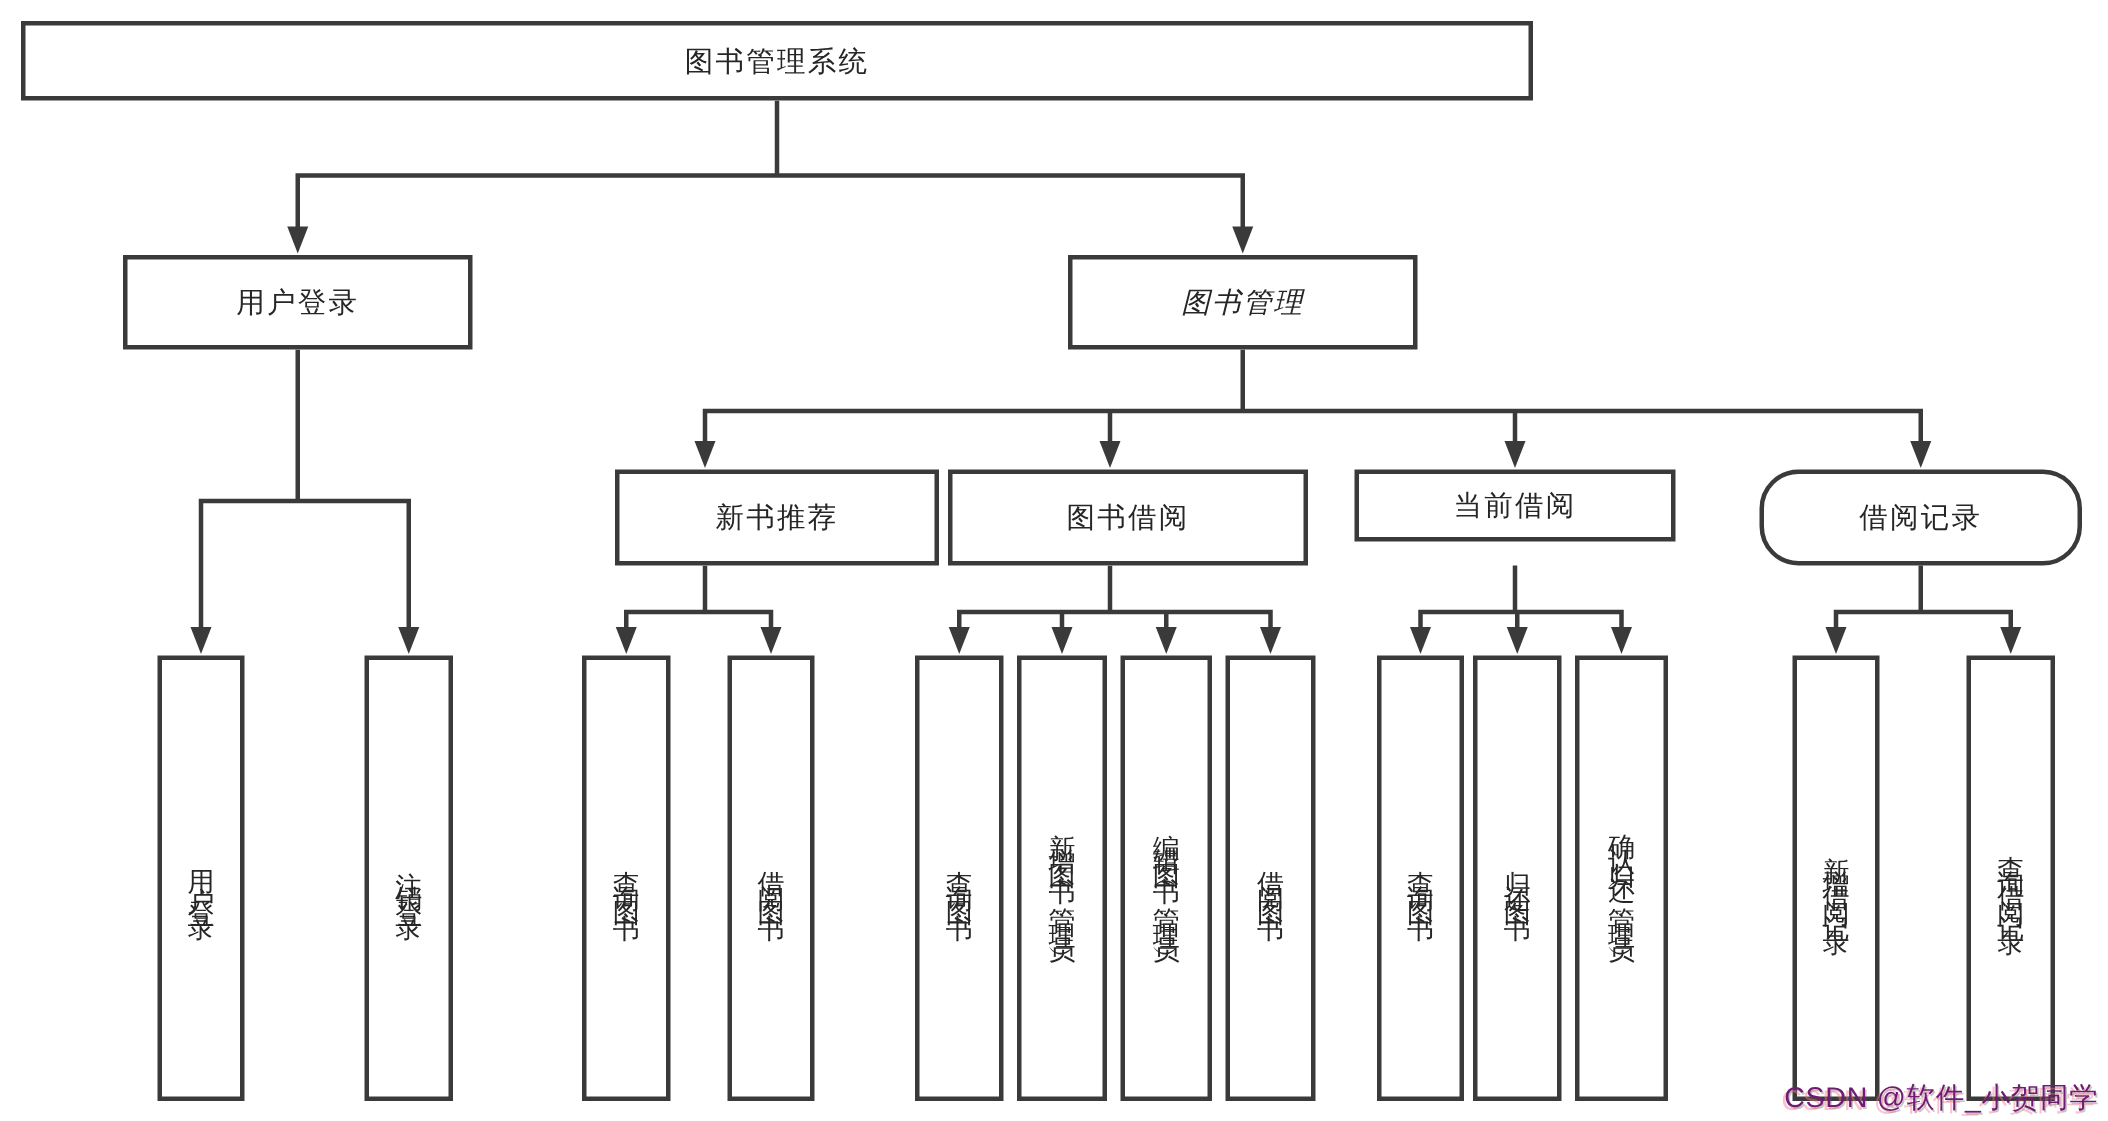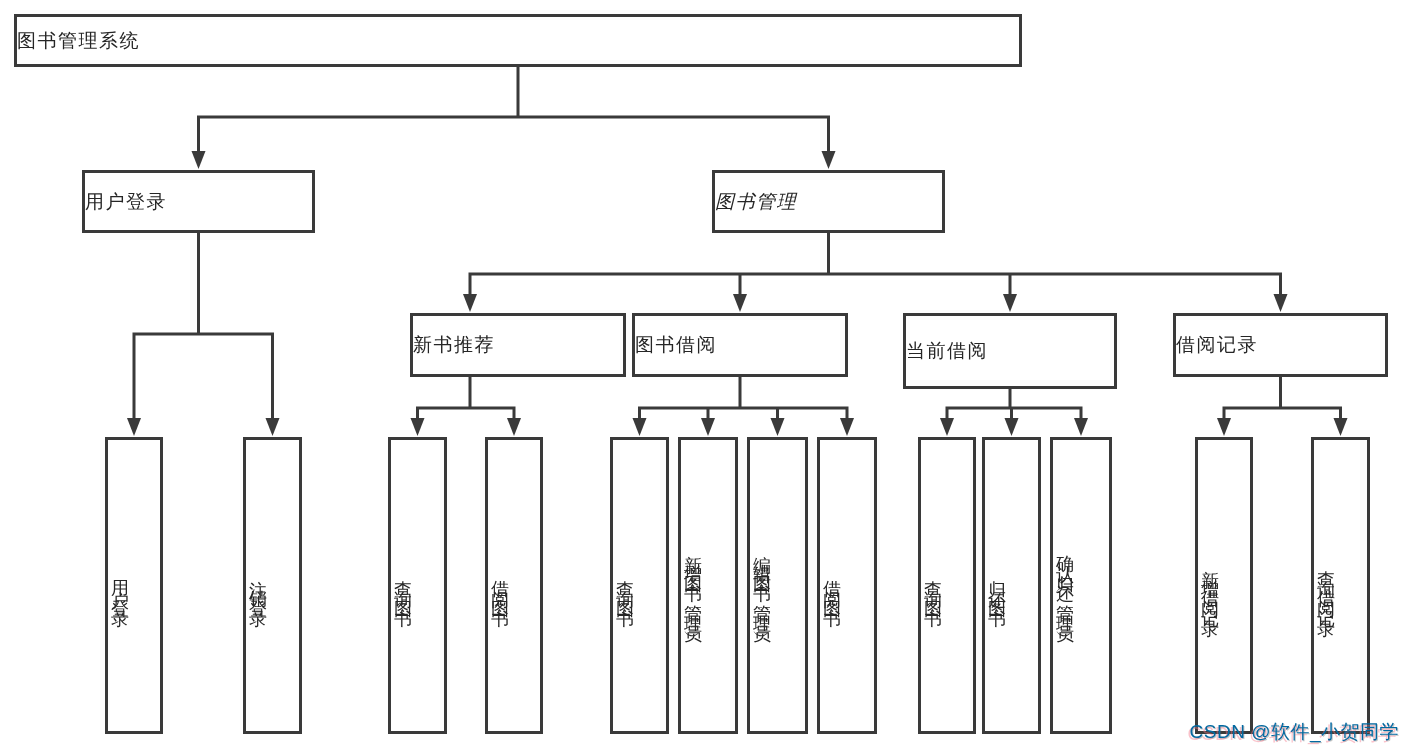--- a/index.html
+++ b/index.html
@@ -15,37 +15,37 @@
   .wires { position: absolute; left: 0; top: 0; width: 1405px; height: 747px; }
   .wires path { stroke: #3a3a3a; stroke-width: 3; fill: none; }
   .wires polygon { fill: #3a3a3a; stroke: none; }
   .box {
     position: absolute;
     box-sizing: border-box;
     background: #ffffff;
     border: 3px solid #3a3a3a;
     display: flex;
     align-items: center;
-    justify-content: flex-start;
+    justify-content: center;
   }
   .hlabel { font-size: 19px; letter-spacing: 1.5px; white-space: nowrap; }
   .leaf { top: 437px; height: 297px; }
   .vtext {
     writing-mode: vertical-rl;
     text-orientation: mixed;
     font-size: 18px;
     letter-spacing: 0.55em;
     white-space: nowrap;
   }
   .watermark {
     position: absolute;
     right: 6px;
     top: 719px;
     font-size: 19px;
-    color: #0369a1;
+    color: #701a75;
     letter-spacing: 0.5px;
     text-shadow: -2px 2px 0 rgba(244, 120, 138, 0.45), 1px 1px 0 rgba(90, 90, 90, 0.35);
     white-space: nowrap;
   }
 </style>
 </head>
 <body>
 
 <div class="canvas">
 
@@ -99,27 +99,27 @@
   <div class="box" style="left:82px; top:170px; width:233px; height:63px;">
     <span class="hlabel">用户登录</span>
   </div>
   <div class="box" style="left:712px; top:170px; width:233px; height:63px;font-style:italic;">
     <span class="hlabel">图书管理</span>
   </div>
 
   <div class="box" style="left:362px; top:313px; width:216px; height:64px;margin-left:48px;">
     <span class="hlabel">新书推荐</span>
   </div>
-  <div class="box" style="left:632px; top:313px; width:216px; height:64px;">
+  <div class="box" style="left:632px; top:313px; width:240px; height:64px;">
     <span class="hlabel">图书借阅</span>
   </div>
-  <div class="box" style="left:903px; top:313px; width:214px; height:76px;">
+  <div class="box" style="left:903px; top:313px; width:214px; height:48px;">
     <span class="hlabel">当前借阅</span>
   </div>
-  <div class="box" style="left:1173px; top:313px; width:215px; height:64px;">
+  <div class="box" style="left:1173px; top:313px; width:215px; height:64px;border-radius:26px;">
     <span class="hlabel">借阅记录</span>
   </div>
 
   <div class="box leaf" style="left:105px; width:58px;">
     <span class="vtext">用户登录</span>
   </div>
   <div class="box leaf" style="left:243px; width:59px;">
     <span class="vtext">注销登录</span>
   </div>
 

